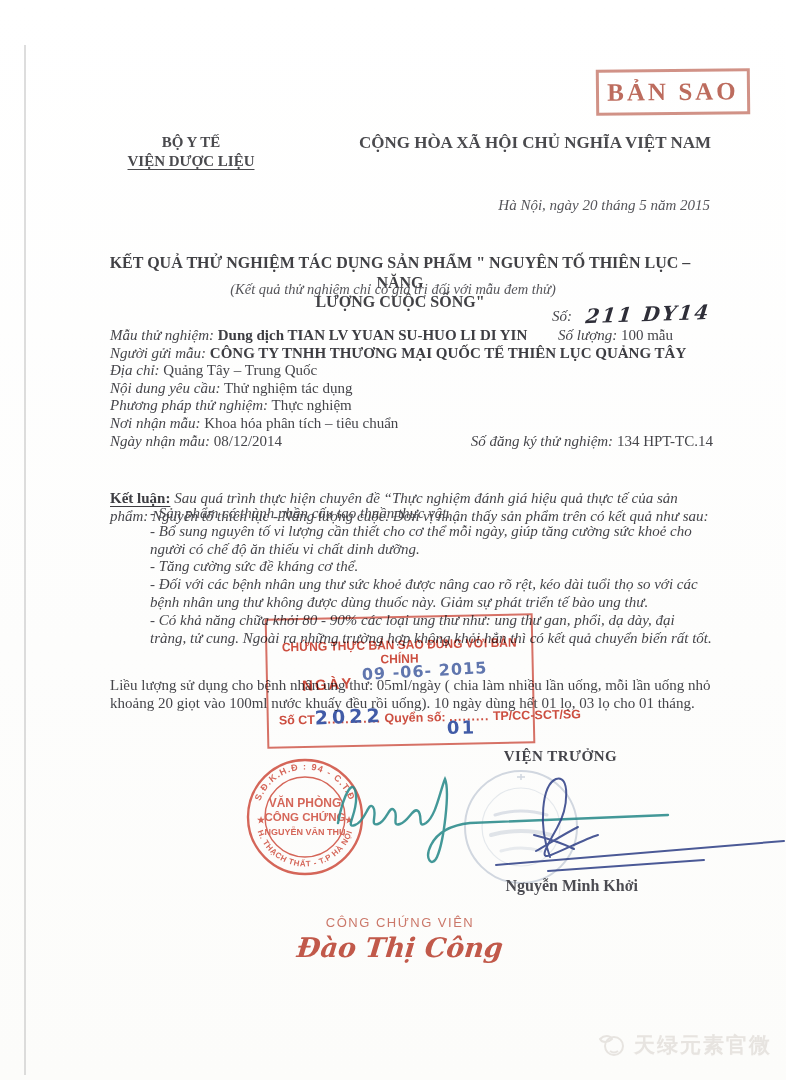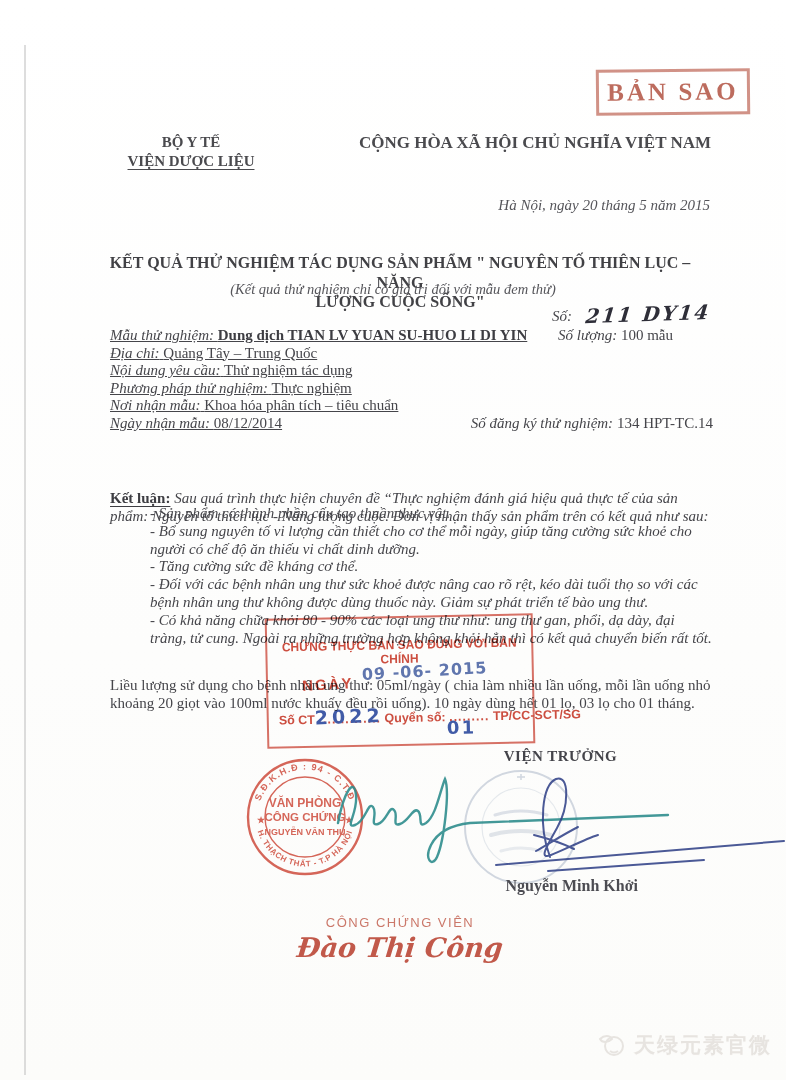--- a/index.html
+++ b/index.html
@@ -27,21 +27,21 @@
   
   .title{left:100px;top:241px;width:600px;text-align:center;font-weight:bold;font-size:16px;line-height:19.5px;color:#414145;margin-top:12px;}
   .subtitle{left:93px;top:281px;width:600px;text-align:center;font-style:italic;font-size:14.5px;color:#55555a;}
   
   .so-ref{left:552px;top:302px;font-size:15px;}
   .so-ref .lbl{font-style:italic;}
   .hand{font-family:"DejaVu Serif", serif;font-style:italic;font-weight:bold;color:#2e2e38;
     display:inline-block;transform:skewX(-8deg) rotate(-2deg);}
   .so-ref .hand{font-size:20px;letter-spacing:2px;margin-left:10px;}
   
-  .fields{left:110px;top:327px;width:603px;font-size:15px;text-decoration:underline;}
+  .fields{left:110px;top:327px;width:603px;font-size:15px;}
   .fields .row{position:relative;line-height:17.6px;height:17.6px;white-space:nowrap;}
   .fields .lbl{font-style:italic;}
   .fields .b{font-weight:bold;color:#3d3d42;}
   .fields .right1{position:absolute;right:40px;top:0;}
   .fields .right2{position:absolute;right:0;top:0;}
   
   .conclusion{left:110px;top:455px;width:607px;font-size:15px;line-height:17.8px;margin-top:35px;}
   .conclusion .head{font-weight:bold;text-decoration:underline;text-underline-offset:3px;color:#3d3d42;}
   .conclusion .intro{font-style:italic;}
   .bullets{left:150px;top:505px;width:563px;font-size:15px;line-height:17.8px;}
@@ -106,20 +106,24 @@
   <div class="abs so-ref">
     <span class="lbl">Số:</span>
     <span class="hand">211 DY14</span>
   </div>
 
   <div class="abs fields">
     <div class="row">
       <span class="lbl">Mẫu thử nghiệm:</span>
       <span class="b">Dung dịch TIAN LV YUAN SU-HUO LI DI YIN</span>
       <span class="right1"><i class="lbl">Số lượng:</i> <span>100 mẫu</span></span>
+    </div>
+    <div class="row">
+      <span class="lbl">Người gửi mẫu:</span>
+      <span class="b">CÔNG TY TNHH THƯƠNG MẠI QUỐC TẾ THIÊN LỤC QUẢNG TÂY</span>
     </div>
     <div class="row">
       <span class="lbl">Địa chỉ:</span>
       <span>Quảng Tây – Trung Quốc</span>
     </div>
     <div class="row">
       <span class="lbl">Nội dung yêu cầu:</span>
       <span>Thử nghiệm tác dụng</span>
     </div>
     <div class="row">

